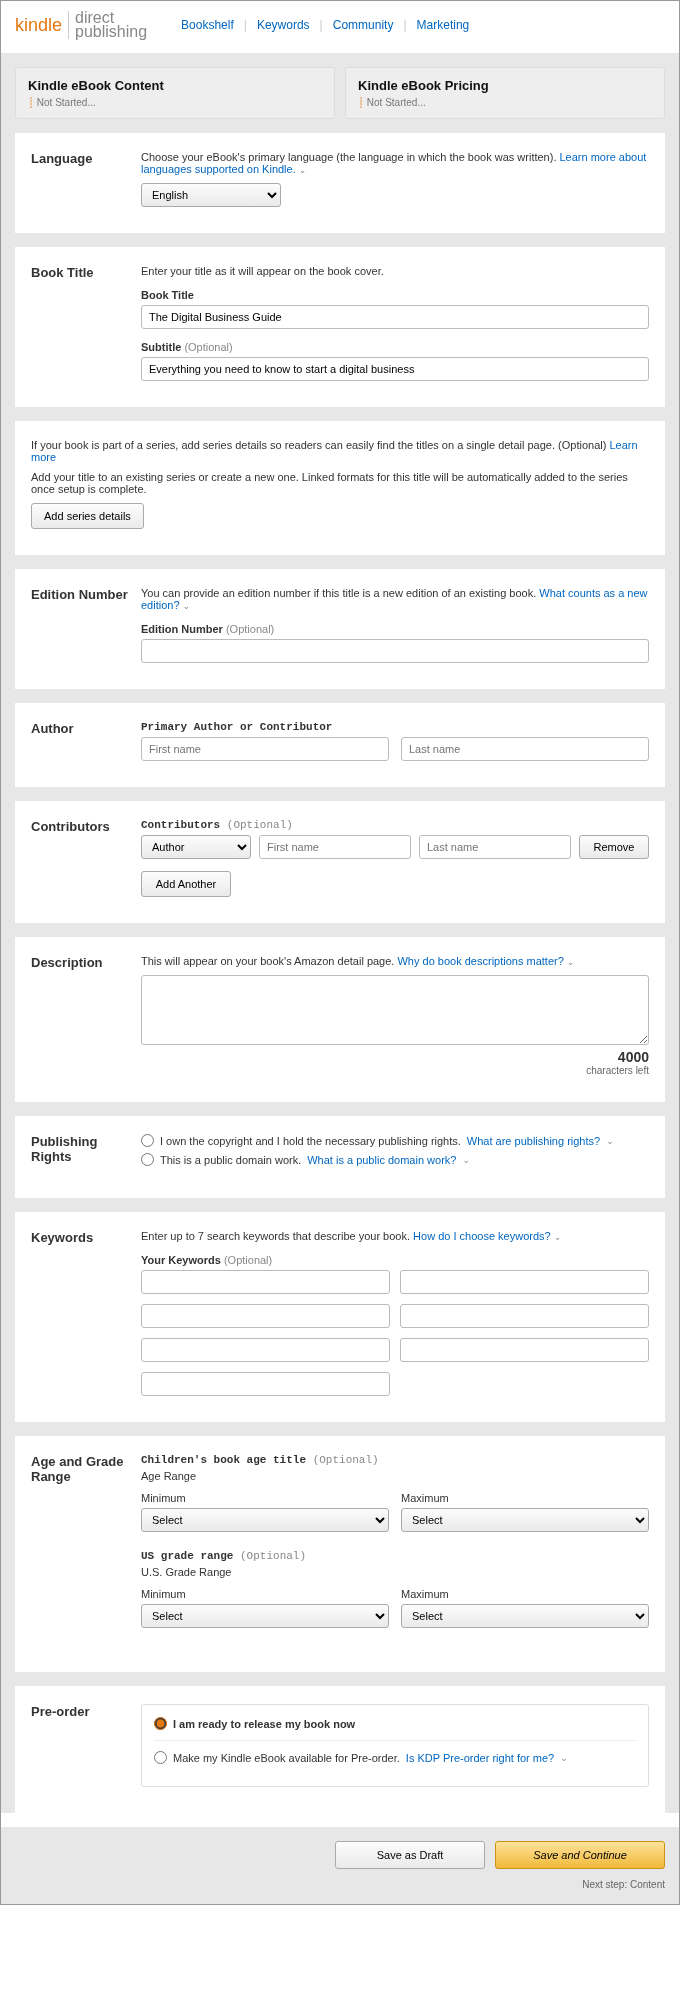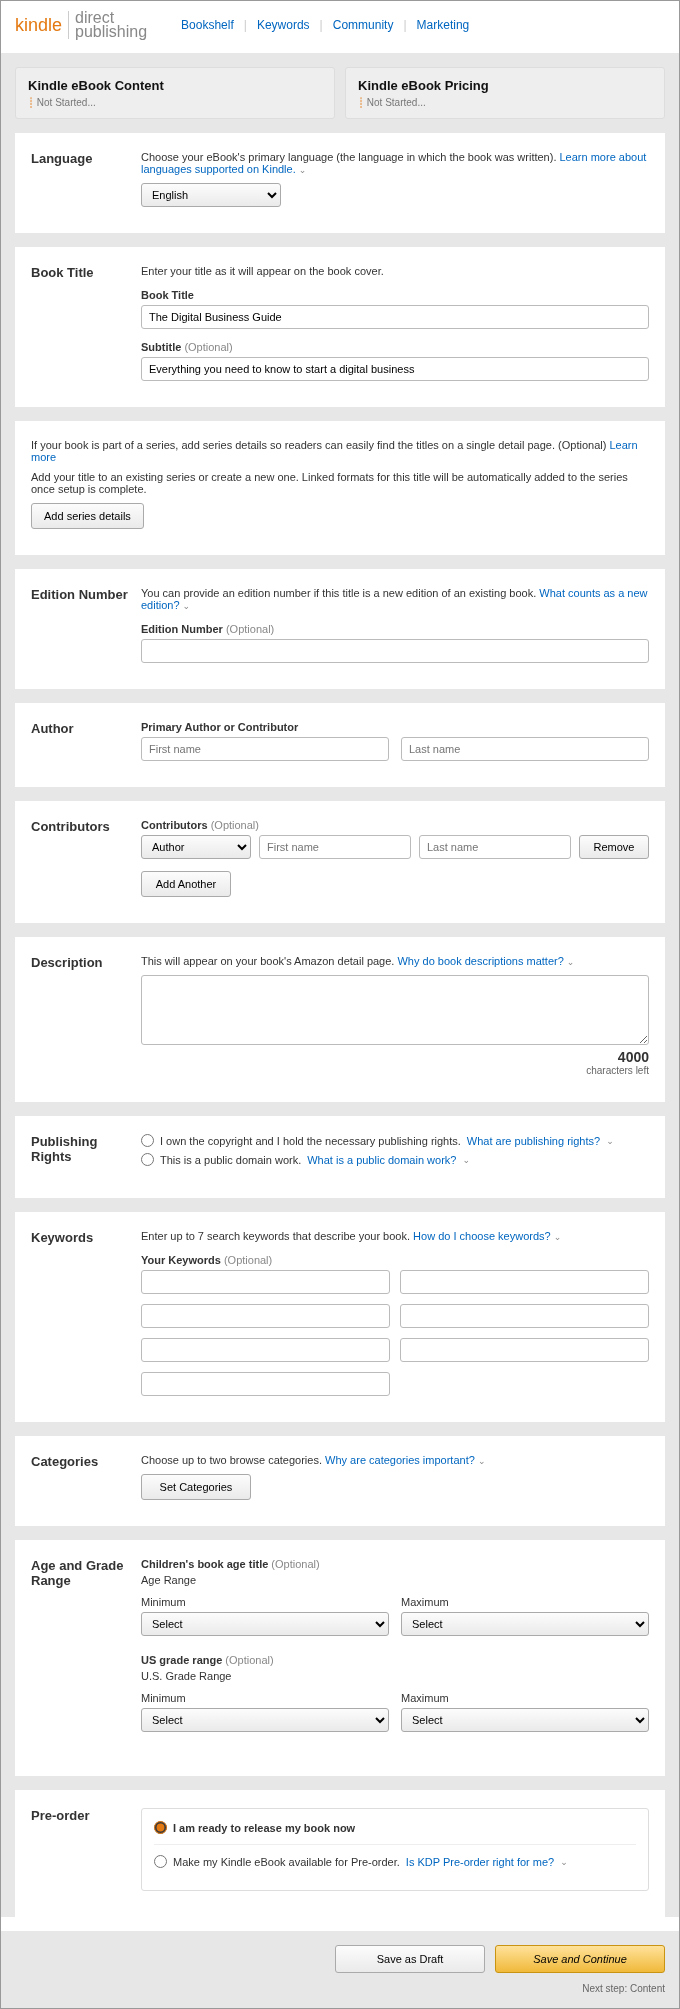--- a/index.html
+++ b/index.html
@@ -21,21 +21,21 @@
 .step-title { font-weight: bold; font-size: 13px; margin-bottom: 4px; }
 .step-status { font-size: 10px; color: #777; }
 .step-status::before { content: "┊ "; color: #e47911; }
 .section { background: #fff; padding: 18px 16px 26px; margin-bottom: 14px; display: flex; }
 .section-label { width: 110px; font-weight: bold; font-size: 13px; color: #333; padding-right: 10px; }
 .section-body { flex: 1; font-size: 11px; color: #333; }
 .helper { font-size: 11px; color: #333; margin-bottom: 8px; }
 .link { color: #0066c0; text-decoration: none; cursor: pointer; }
 .caret { color: #888; font-size: 9px; }
 .field-label { font-weight: bold; font-size: 11px; margin-bottom: 4px; margin-top: 12px; }
-.field-label:first-child { margin-top: 0; }
+.field-label:first-child { margin-top: 0; font-family: Liberation Mono, monospace; }
 .optional { font-weight: normal; color: #888; }
 input[type=text], textarea { width: 100%; border: 1px solid #bbb; border-radius: 3px; padding: 5px 7px; font-size: 11px; font-family: inherit; }
 select { border: 1px solid #aaa; border-radius: 3px; padding: 4px 6px; font-size: 11px; background: linear-gradient(#fcfcfc,#eaeaea); }
 select.full { width: 100%; }
 .select-sm { width: 140px; }
 .btn { border: 1px solid #aaa; border-radius: 3px; padding: 6px 12px; font-size: 11px; background: linear-gradient(#fcfcfc,#eaeaea); cursor: pointer; }
 .row2 { display: flex; gap: 12px; }
 .row2 > * { flex: 1; }
 .contrib-row { display: flex; gap: 8px; align-items: center; }
 .contrib-row select { width: 110px; }
@@ -206,29 +206,20 @@
           <input type="text" style="">
           <input type="text" style="">
           <input type="text" style="">
           <input type="text" style="">
           <input type="text" style="">
           <input type="text" style="">
         </div>
       </div>
     </div>
 
-    <div class="section">
-      <div class="section-label">Categories</div>
-      <div class="section-body">
-        <div class="helper">
-          <span>Choose up to two browse categories. </span><a class="link">Why are categories important?</a> <span class="caret">⌄</span>
-        </div>
-        <button class="btn" style="width:110px">Set Categories</button>
-      </div>
-    </div>
 
     <div class="section">
       <div class="section-label">Age and Grade Range</div>
       <div class="section-body">
         <div class="range-block">
           <div class="field-label" style="margin-top:0"><span>Children's book age title</span><span class="optional"> (Optional)</span></div>
           <div style="font-size:11px;margin-bottom:10px">Age Range</div>
           <div class="row2">
             <div>
               <div style="font-size:11px;margin-bottom:4px">Minimum</div>

